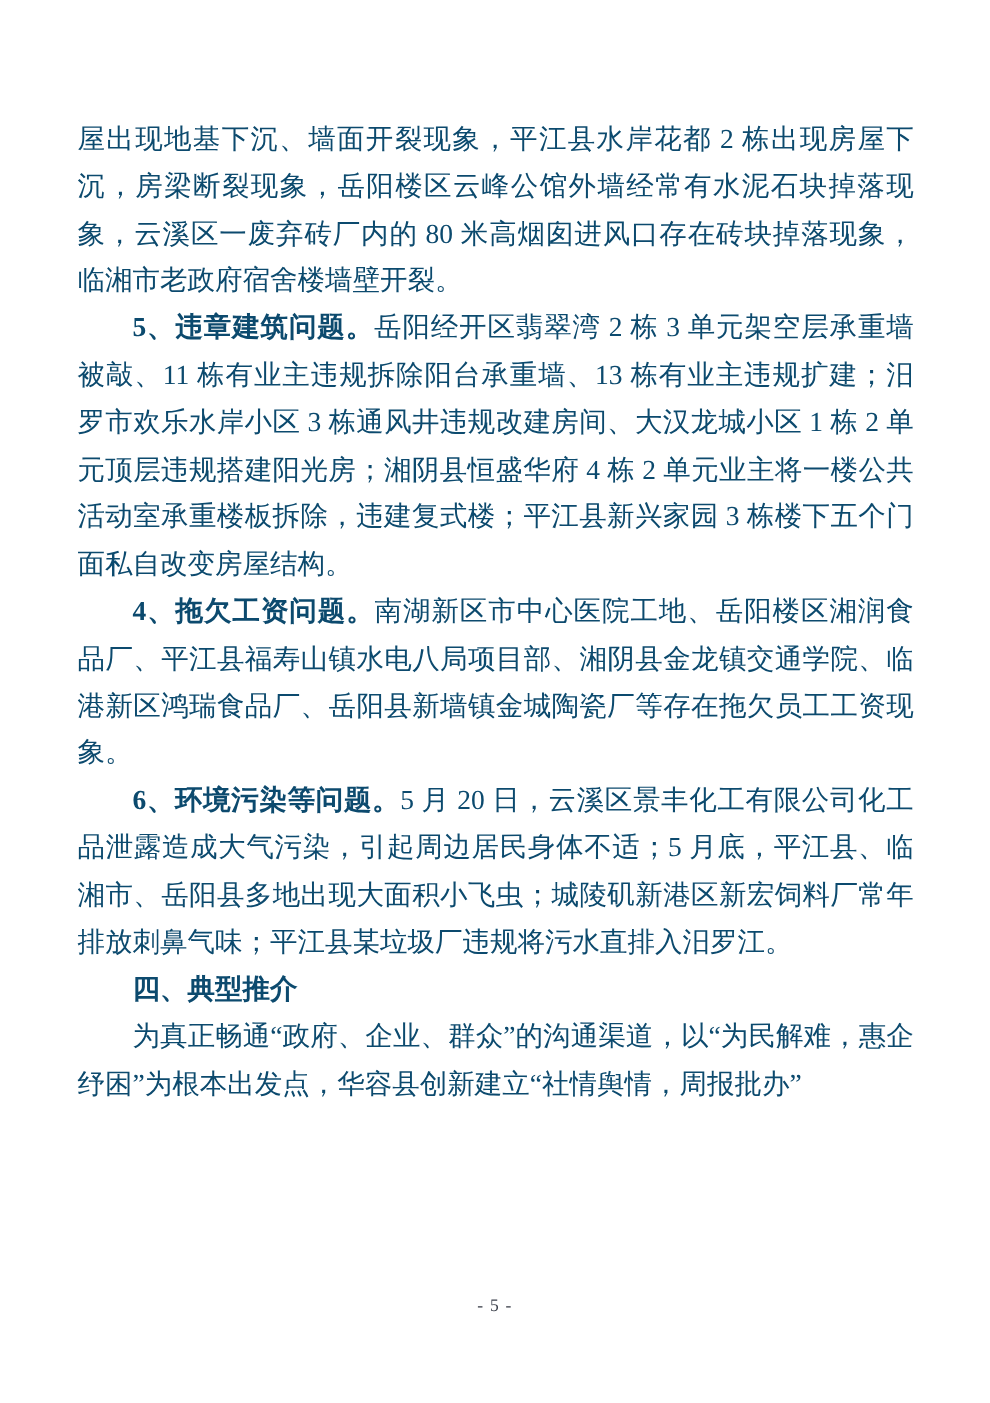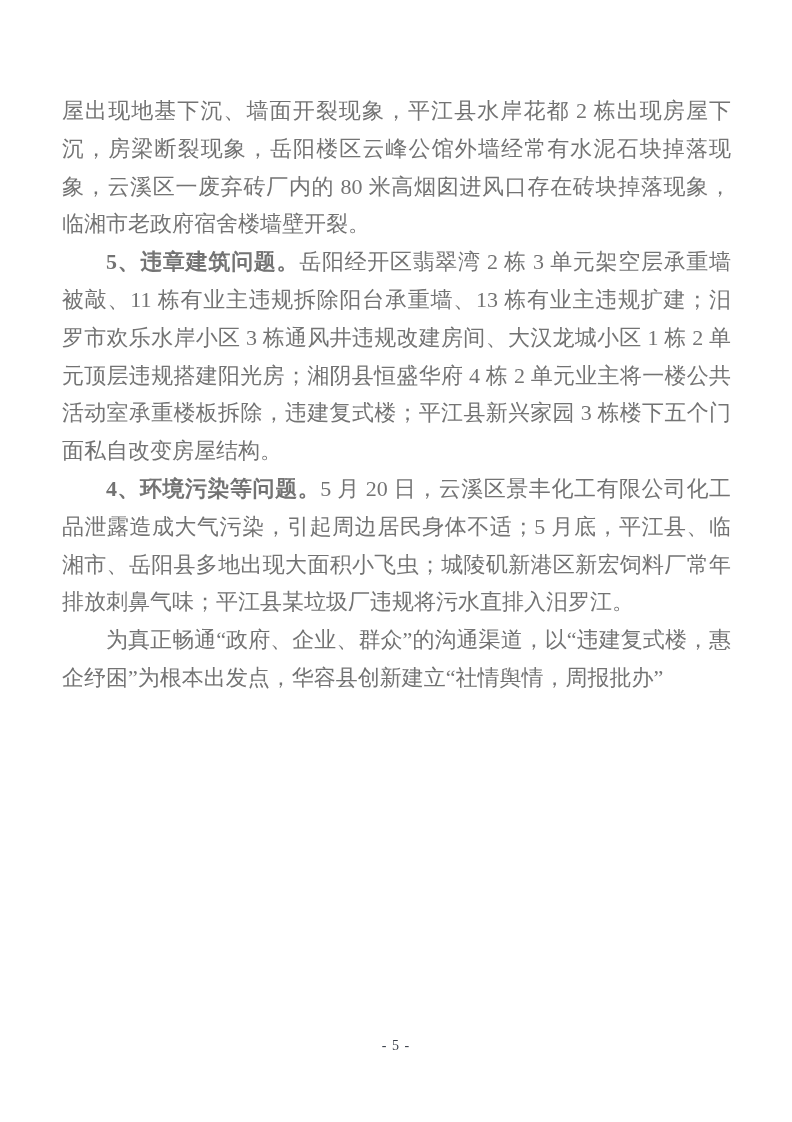--- a/index.html
+++ b/index.html
@@ -13,21 +13,21 @@
     height: 1122px;
     background: #ffffff;
     overflow: hidden;
     font-family: "Liberation Serif", "DejaVu Serif", serif;
   }
   .content {
     position: absolute;
     left: 62px;
     top: 92px;
     width: 669px;
-    color: #737373;
+    color: #0c4a6e;
     font-size: 22px;
     line-height: 37.8px;
     text-align: justify;
     text-justify: inter-character;
   }
   .content p {
     margin: 0;
     padding: 0;
     word-break: break-all;
   }
@@ -53,17 +53,19 @@
     font-family: "Liberation Serif", "DejaVu Serif", serif;
   }
 </style>
 </head>
 <body>
 
 <div class="page">
   <div class="content" id="doc-body">
       <p class=""><span class="run">屋出现地基下沉、墙面开裂现象，平江县水岸花都 2 栋出现房屋下沉，房梁断裂现象，岳阳楼区云峰公馆外墙经常有水泥石块掉落现象，云溪区一废弃砖厂内的 80 米高烟囱进风口存在砖块掉落现象，临湘市老政府宿舍楼墙壁开裂。</span></p>
       <p class="indent"><span class="run-bold">5、违章建筑问题。</span><span class="run">岳阳经开区翡翠湾 2 栋 3 单元架空层承重墙被敲、11 栋有业主违规拆除阳台承重墙、13 栋有业主违规扩建；汨罗市欢乐水岸小区 3 栋通风井违规改建房间、大汉龙城小区 1 栋 2 单元顶层违规搭建阳光房；湘阴县恒盛华府 4 栋 2 单元业主将一楼公共活动室承重楼板拆除，违建复式楼；平江县新兴家园 3 栋楼下五个门面私自改变房屋结构。</span></p>
-      <p class="indent"><span class="run-bold">4、环境污染等问题。</span><span class="run">5 月 20 日，云溪区景丰化工有限公司化工品泄露造成大气污染，引起周边居民身体不适；5 月底，平江县、临湘市、岳阳县多地出现大面积小飞虫；城陵矶新港区新宏饲料厂常年排放刺鼻气味；平江县某垃圾厂违规将污水直排入汨罗江。</span></p>
-      <p class="indent"><span class="run">为真正畅通“政府、企业、群众”的沟通渠道，以“违建复式楼，惠企纾困”为根本出发点，华容县创新建立“社情舆情，周报批办”</span></p>
+      <p class="indent"><span class="run-bold">4、拖欠工资问题。</span><span class="run">南湖新区市中心医院工地、岳阳楼区湘润食品厂、平江县福寿山镇水电八局项目部、湘阴县金龙镇交通学院、临港新区鸿瑞食品厂、岳阳县新墙镇金城陶瓷厂等存在拖欠员工工资现象。</span></p>
+      <p class="indent"><span class="run-bold">6、环境污染等问题。</span><span class="run">5 月 20 日，云溪区景丰化工有限公司化工品泄露造成大气污染，引起周边居民身体不适；5 月底，平江县、临湘市、岳阳县多地出现大面积小飞虫；城陵矶新港区新宏饲料厂常年排放刺鼻气味；平江县某垃圾厂违规将污水直排入汨罗江。</span></p>
+      <p class="heading indent"><span class="run-bold">四、典型推介</span></p>
+      <p class="indent"><span class="run">为真正畅通“政府、企业、群众”的沟通渠道，以“为民解难，惠企纾困”为根本出发点，华容县创新建立“社情舆情，周报批办”</span></p>
     </div>
   <div class="footer">- 5 -</div>
 </div>
 
 </body></html>

